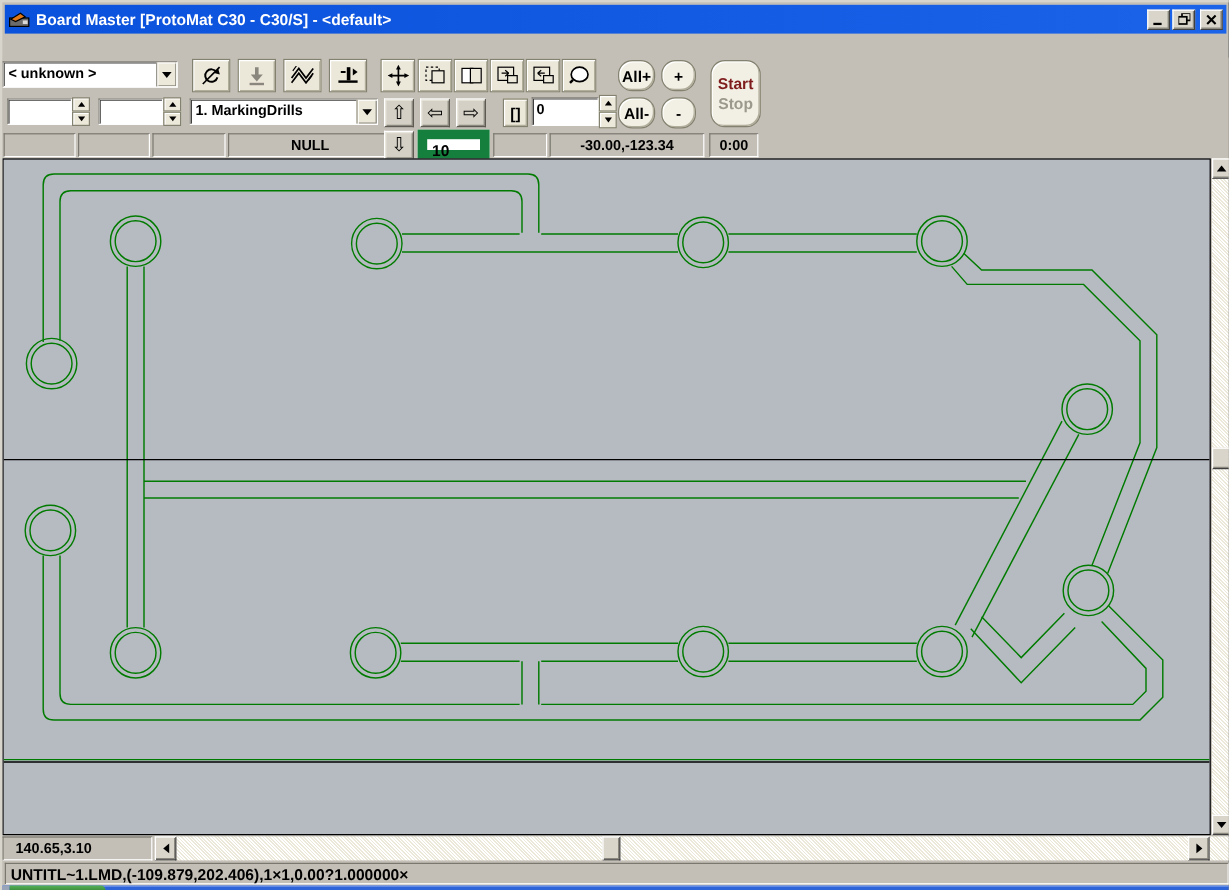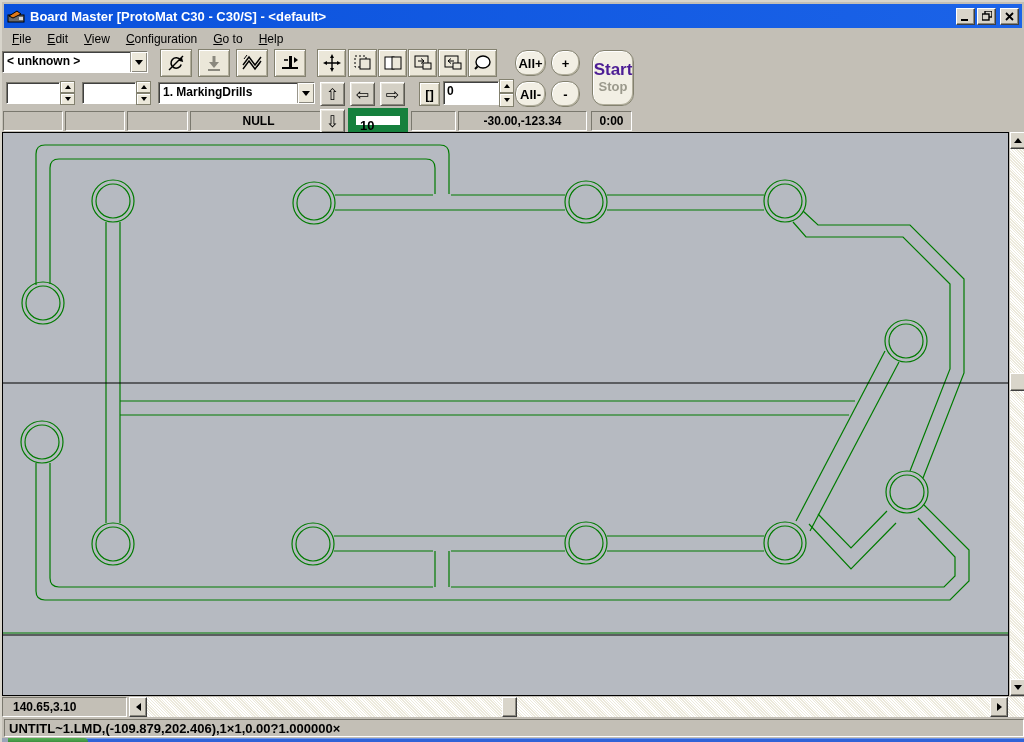--- a/index.html
+++ b/index.html
@@ -45,21 +45,21 @@
     font-size:16px;display:flex;align-items:center;justify-content:center;color:#000;}
   .spin{display:flex;flex-direction:column;}
   .spin .sb{flex:1;background:#ece8da;border:1px solid #83816f;box-shadow:inset 1px 1px 0 #fff;
     display:flex;align-items:center;justify-content:center;}
   .spin .sb .tri-up{border-bottom-width:4px;border-left-width:3px;border-right-width:3px;}
   .spin .sb .tri-down{border-top-width:4px;border-left-width:3px;border-right-width:3px;}
   .cell{background:#c3bfb6;border:1px solid;border-color:#7a786e #fff #fff #7a786e;
     font-size:12px;font-weight:bold;display:flex;align-items:center;justify-content:center;color:#000;}
   .start-stop{display:flex;flex-direction:column;align-items:center;justify-content:center;line-height:17px;}
   .stop-lbl{color:#9b998c;font-weight:bold;font-size:13px;}
-  .start-lbl{color:#4c1d95;font-weight:bold;font-size:17px;}
+  .start-lbl{color:#7f1d1d;font-weight:bold;font-size:13px;}
   
   .canvas{position:absolute;left:0;top:130px;width:1007px;height:564px;background:#b6bac1;
     border:1px solid #000;}
   
   .vscroll{position:absolute;left:1008px;top:130px;width:16px;height:564px;
     background:repeating-linear-gradient(45deg,#ffffff 0 1px,#ece9db 1px 2px);}
   .hrow{position:absolute;left:0;top:695px;width:1024px;height:20px;background:#c3bfb6;}
   .htrack{position:absolute;left:127px;top:0;width:897px;height:20px;
     background:repeating-linear-gradient(45deg,#ffffff 0 1px,#ece9db 1px 2px);}
   .sc-btn{position:absolute;background:#d9d5ca;border:1px solid #fff;border-right-color:#404040;
@@ -106,28 +106,20 @@
         <rect x="0" y="3" width="7" height="6" fill="#d9d5ca" stroke="#000" stroke-width="1.4"></rect>
       </svg>
     </div>
     <div class="tb-btn close">
       <svg class="icon" width="9" height="9" viewBox="0 0 9 9">
         <path d="M1 1 L8 8 M8 1 L1 8" stroke="#000" stroke-width="1.8"></path>
       </svg>
     </div>
   </div>
 
-  <div class="menubar">
-    <span class="menu-item">File</span>
-    <span class="menu-item">Edit</span>
-    <span class="menu-item">View</span>
-    <span class="menu-item">Configuration</span>
-    <span class="menu-item">Go to</span>
-    <span class="menu-item">Help</span>
-  </div>
 
   <div class="toolbar">
 
     <div class="combo abs" style="left:0;top:3px;width:146px;height:22px;gap:16px;">
       <span class="val">&lt; unknown &gt;</span>
       <span class="drop-btn">
           <span class="tri-down"></span>
         </span>
     </div>
 

